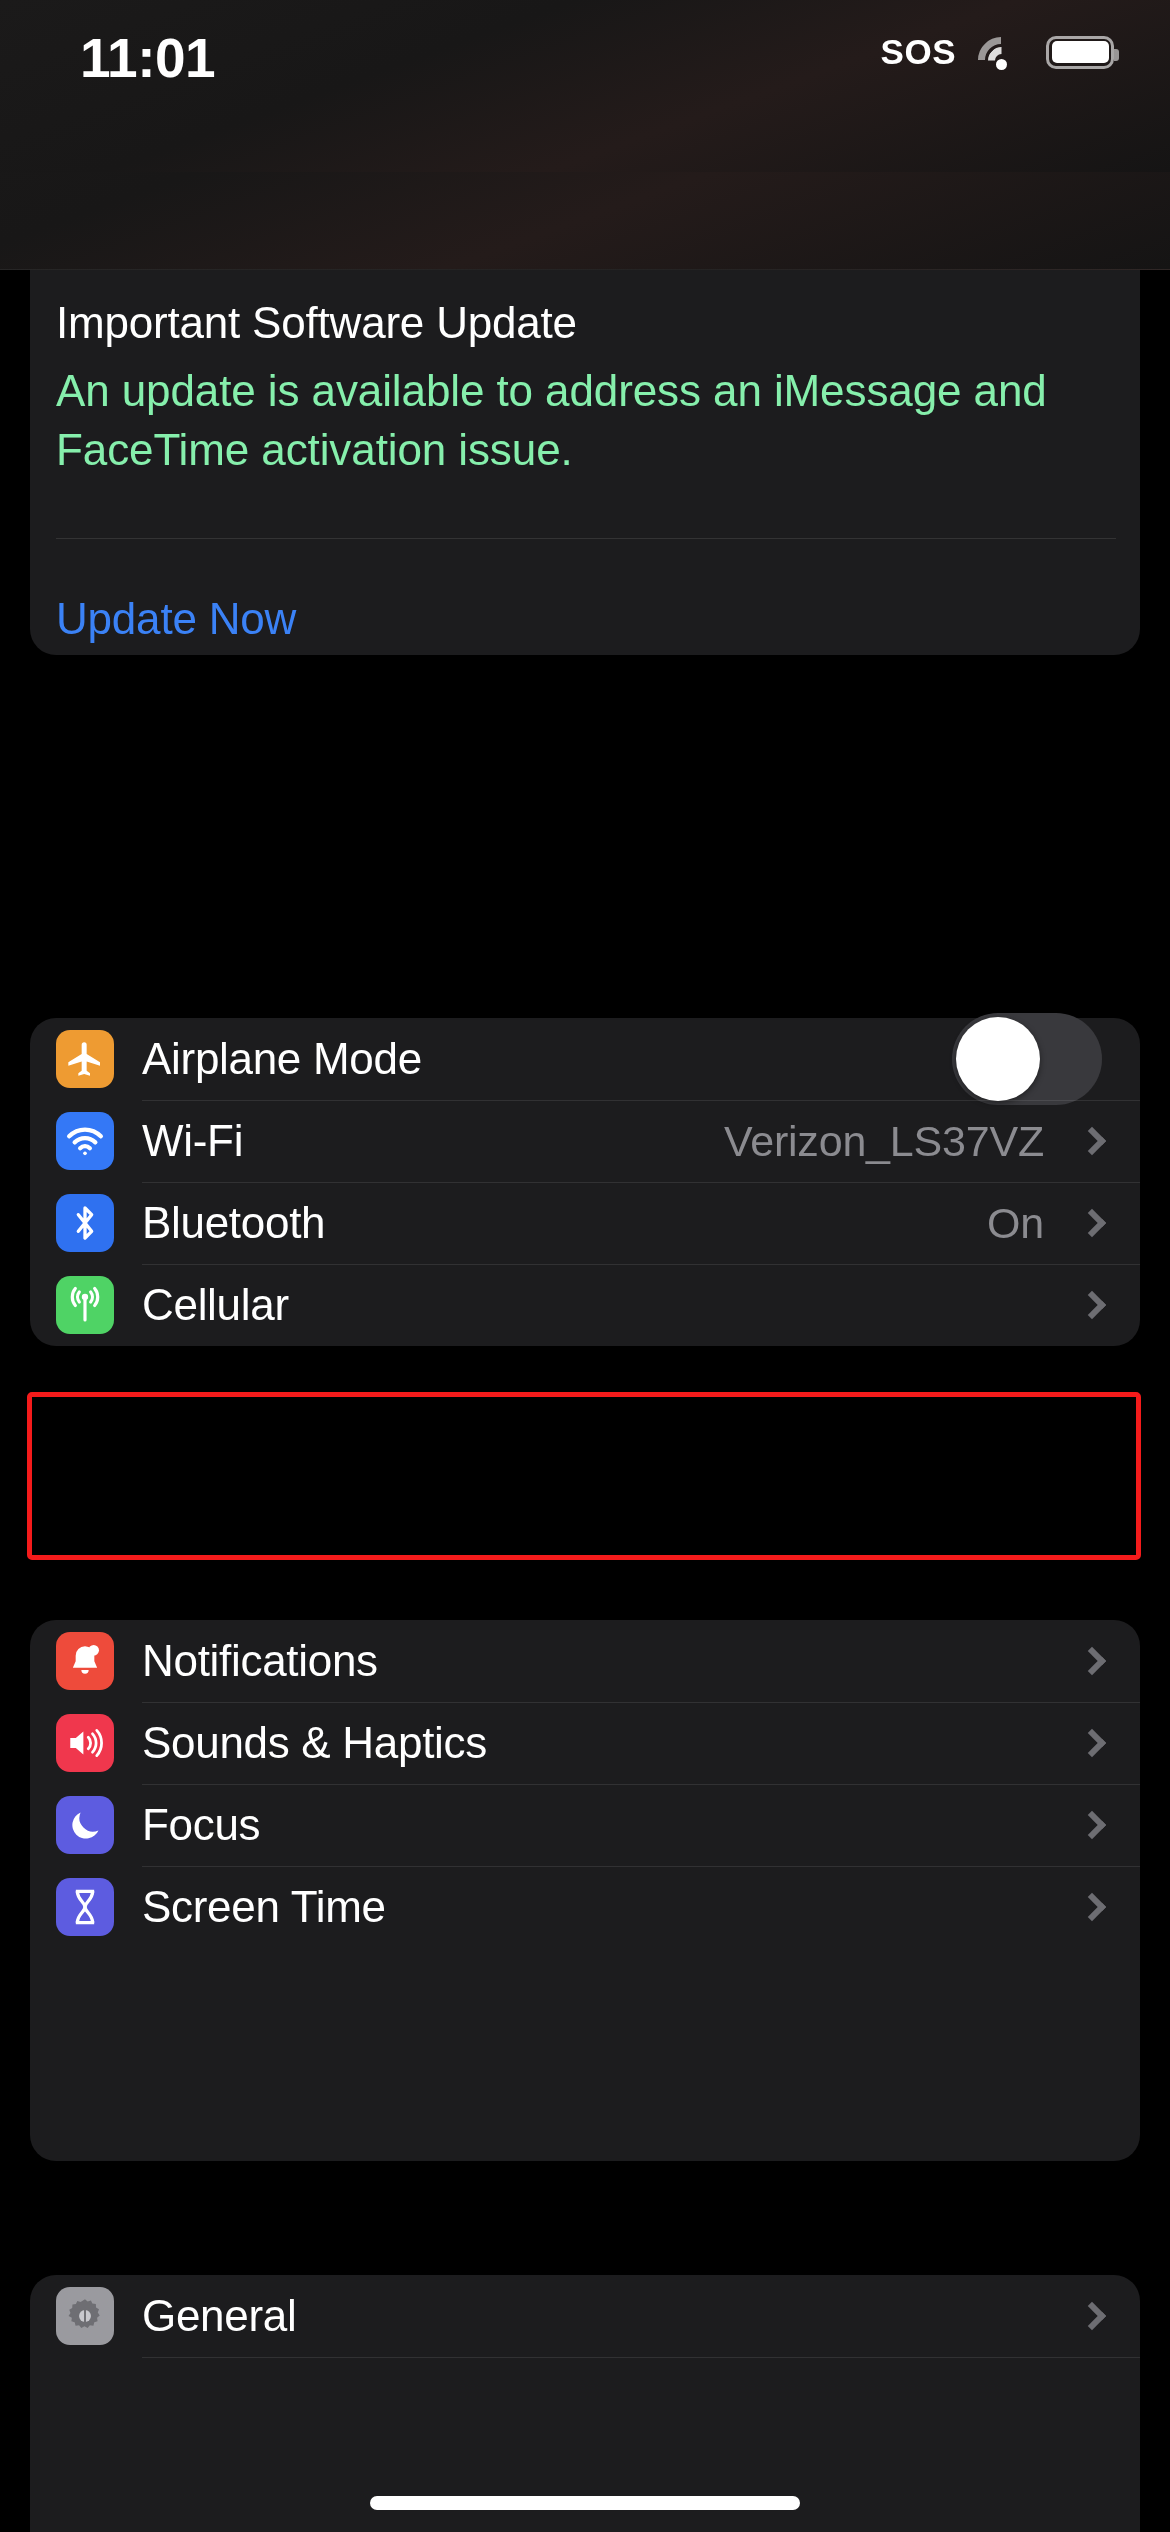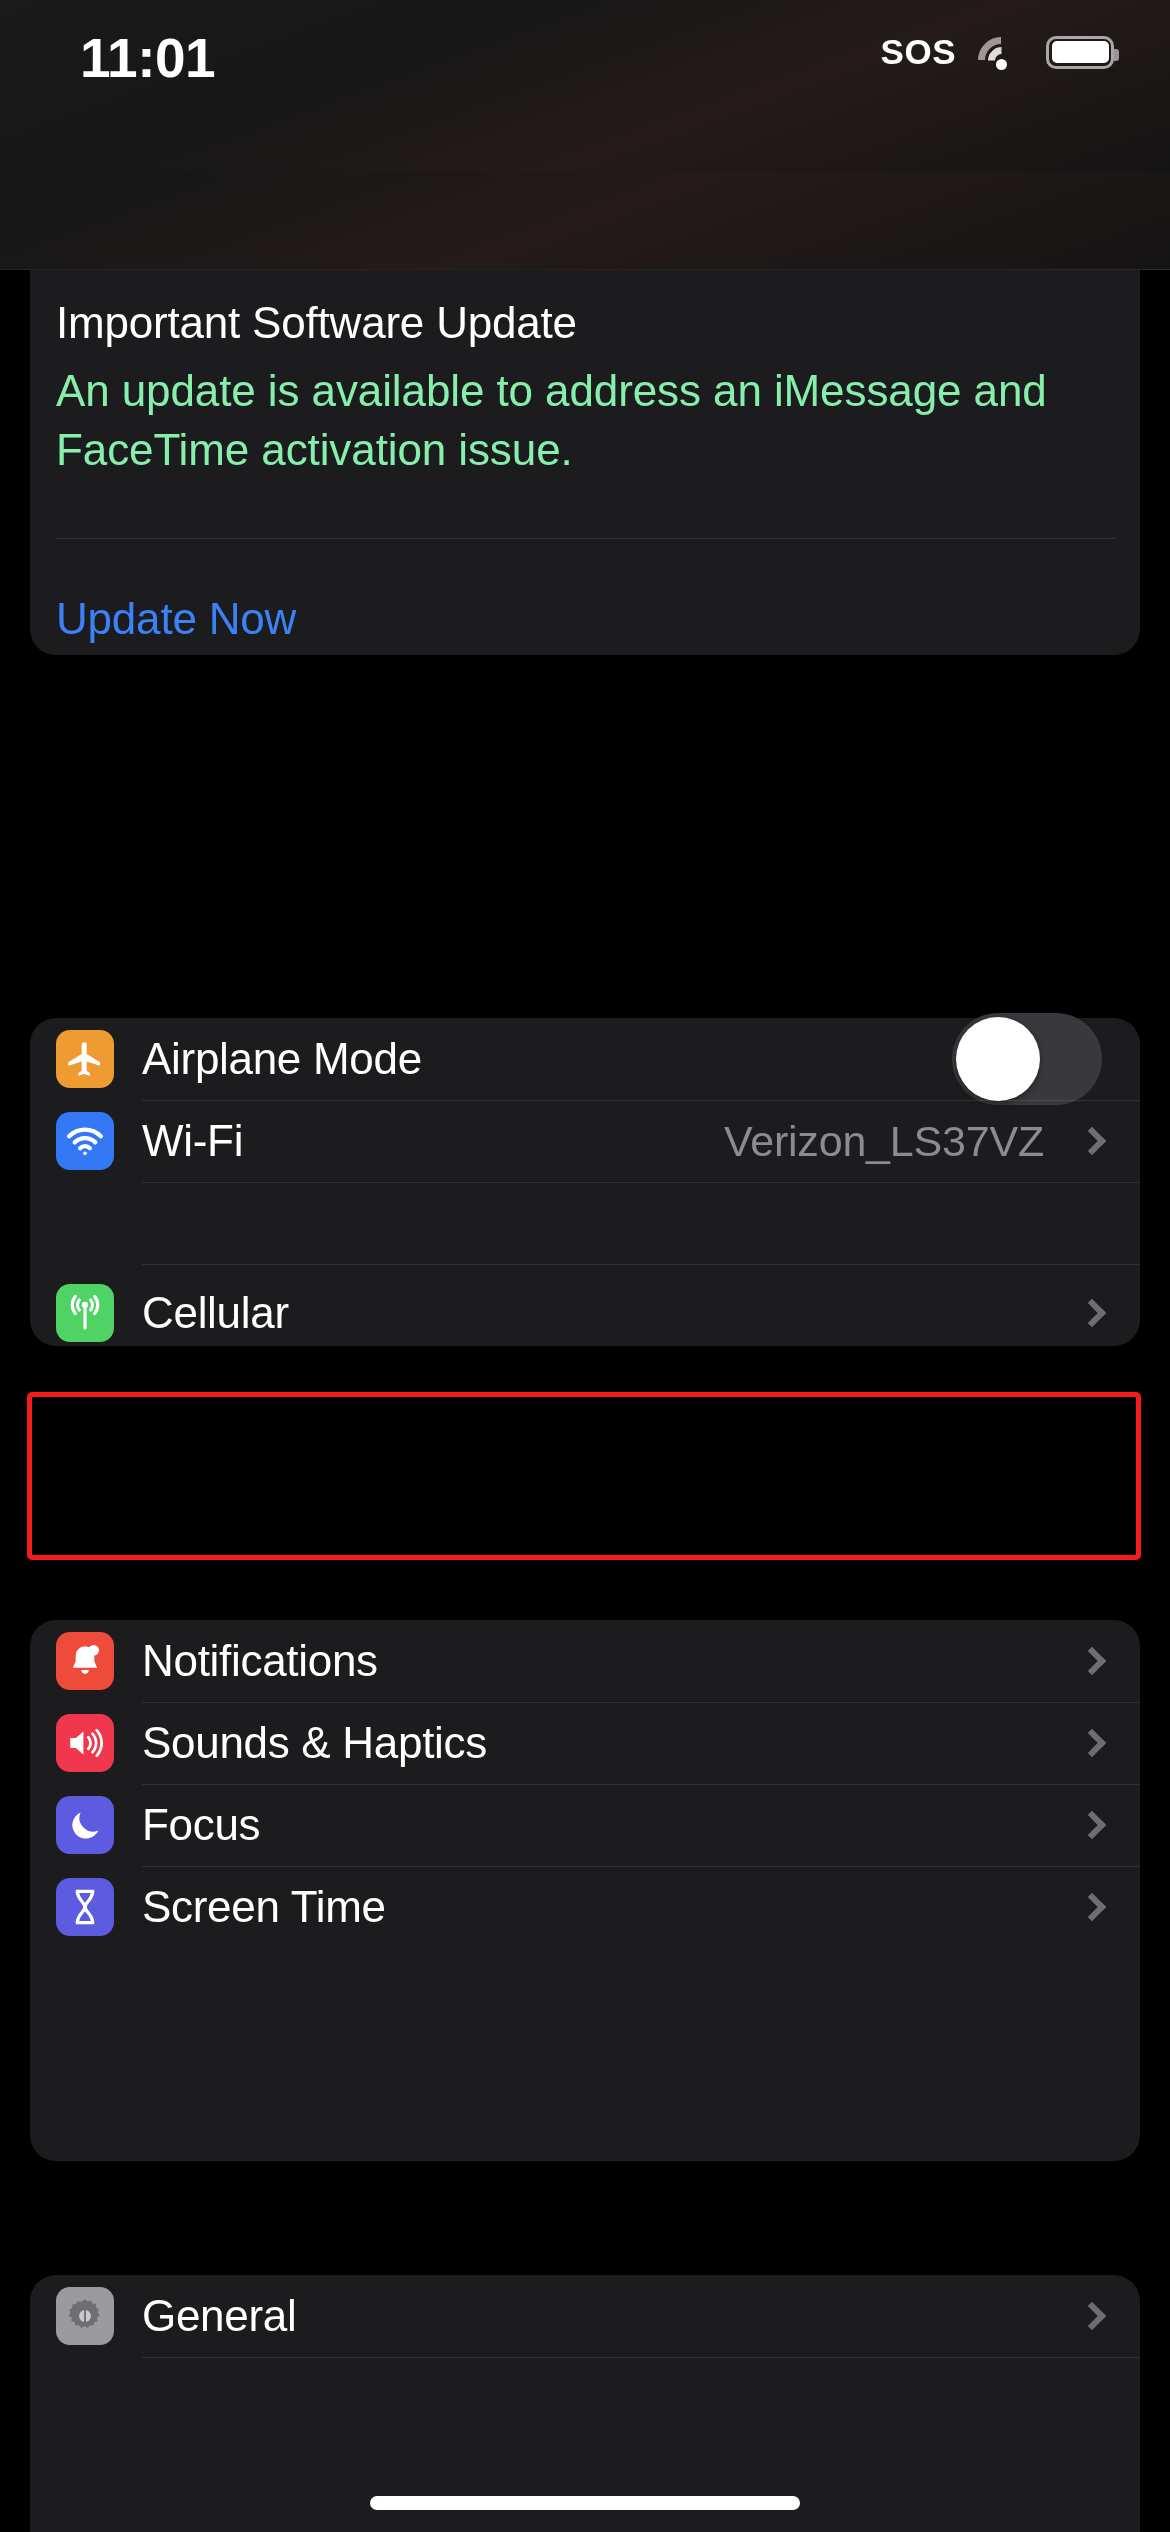--- a/index.html
+++ b/index.html
@@ -179,23 +179,33 @@
             <path d="M9.1 14.3c.8-.8 1.8-1.2 2.9-1.2s2.1.4 2.9 1.2"></path>
             <circle cx="12" cy="17.4" r="1.1" fill="#fff" stroke="none"></circle>
           </svg>
         </div>
         <div class="row-label">Wi-Fi</div>
         <div class="row-value">Verizon_LS37VZ</div>
         <div class="chev"></div>
       </div>
       <div class="sep" style="left:112px; width:998px; top:164px"></div>
 
+      <div class="cell" style="top:164px">
+        <div class="ico" style="background:#2f71f0">
+          <svg width="36" height="40" viewBox="0 0 16 24" fill="none" stroke="#fff" stroke-width="2" stroke-linejoin="round" stroke-linecap="round">
+            <path d="M4 7l8 10-4 4V3l4 4-8 10"></path>
+          </svg>
+        </div>
+        <div class="row-label">Bluetooth</div>
+        <div class="row-value">On</div>
+        <div class="chev"></div>
+      </div>
       <div class="sep" style="left:112px; width:998px; top:246px"></div>
 
-      <div class="cell" style="top:254px">
+      <div class="cell" style="top:246px">
         <div class="ico" style="background:#4fd365">
           <svg width="40" height="40" viewBox="0 0 24 24" fill="none" stroke="#fff" stroke-width="1.9" stroke-linecap="round">
             <circle cx="12" cy="7.2" r="1.9" fill="#fff" stroke="none"></circle>
             <path d="M12 9.1V21"></path>
             <path d="M8.6 4.2a4.8 4.8 0 0 0 0 6"></path>
             <path d="M15.4 4.2a4.8 4.8 0 0 1 0 6"></path>
             <path d="M6.2 2.1a8 8 0 0 0 0 10.2"></path>
             <path d="M17.8 2.1a8 8 0 0 1 0 10.2"></path>
           </svg>
         </div>

